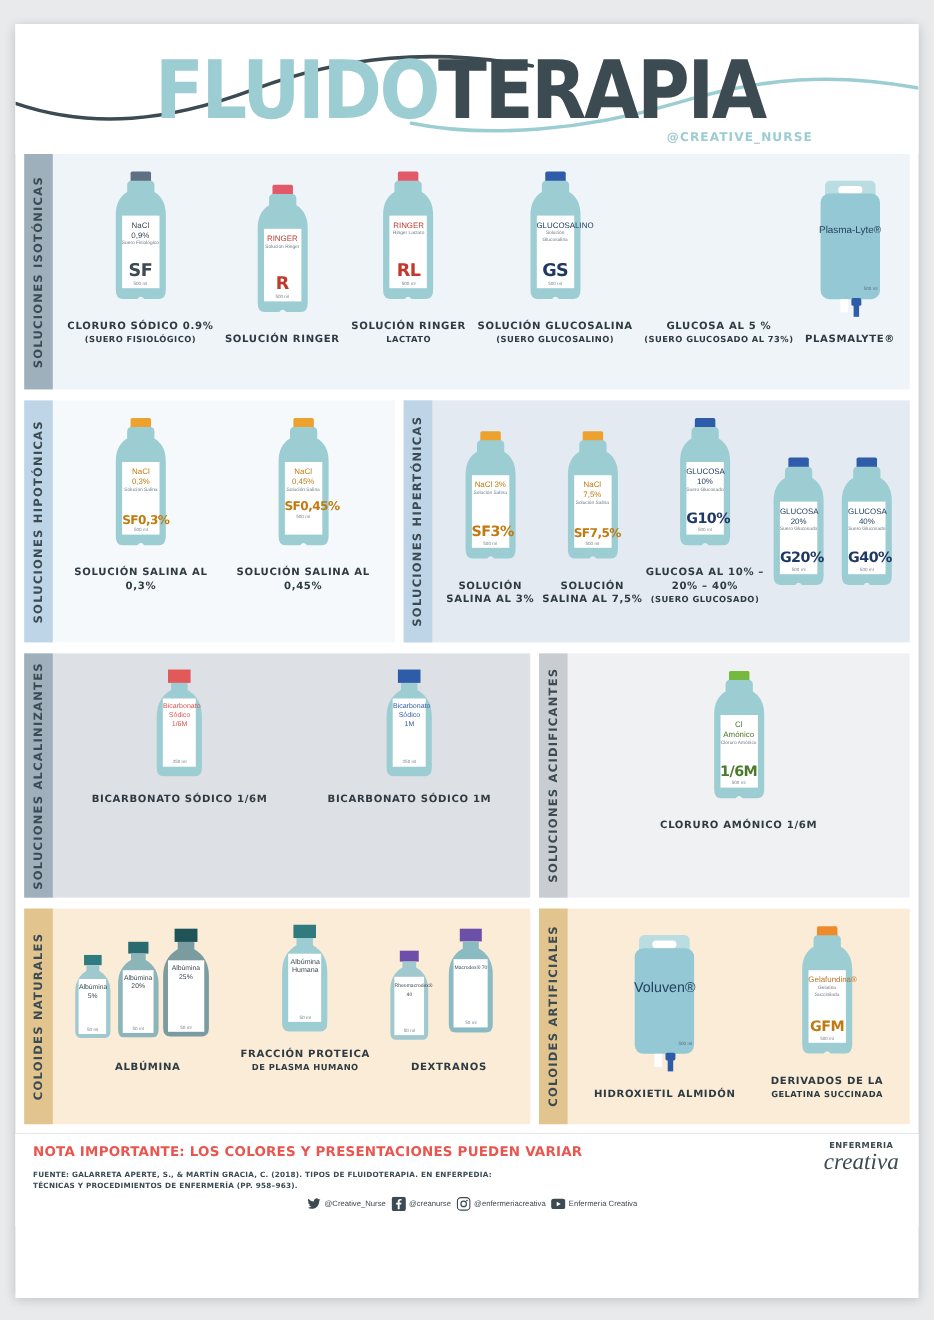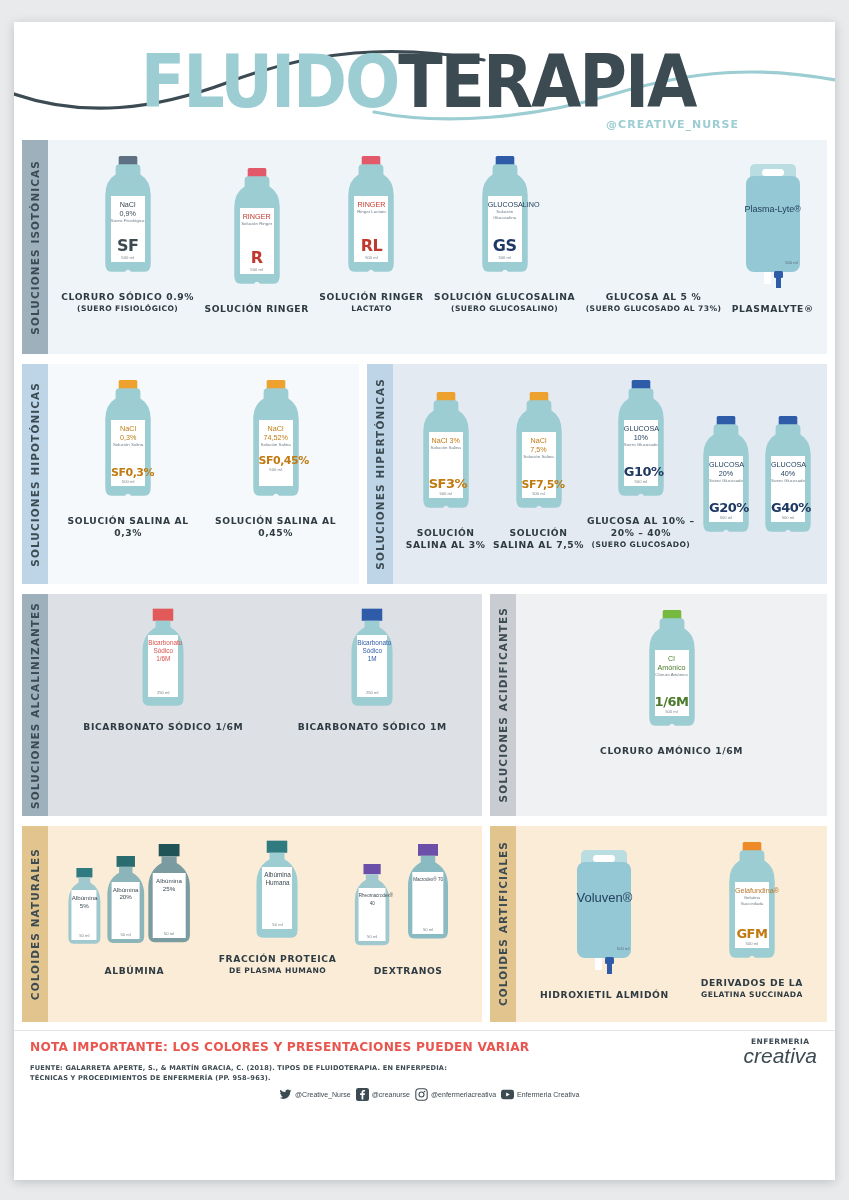--- a/index.html
+++ b/index.html
@@ -105,21 +105,21 @@
   .social { display: flex; align-items: center; gap: 3px; }
   .social .glyph {
     width: 13px; height: 13px; display:flex; align-items:center; justify-content:center;
     color:#3c4a52;
   }
   .social .txt {
     font-family: "Liberation Sans", sans-serif; font-size: 7px; color: #3c4a52;
   }
   .brand { position:absolute; right: 18px; top: 6px; text-align:center; }
   .brand .b1 { font-family:"DejaVu Sans",sans-serif; font-weight:800; font-size:7.5px; color:#3c4a52; letter-spacing:0.4px;}
-  .brand .b2 { font-family:Liberation Sans, sans-serif; font-style:italic; font-size:21px; color:#3c4a52; line-height:20px; }
+  .brand .b2 { font-family:Liberation Serif, serif; font-style:italic; font-size:21px; color:#3c4a52; line-height:20px; }
   .divider { height: 1px; background: #e3e6e8; }
 </style>
 </head>
 <body>
 
 <div class="poster">
 
   <div class="header">
     <svg class="wave-svg" viewBox="0 0 821 118">
       <path d="M0,72 C70,96 140,88 215,60 C300,28 380,22 470,38" fill="none" stroke="#3c4a52" stroke-width="3.2" stroke-linecap="round"></path>
@@ -288,21 +288,21 @@
   </div>
   <div class="item">
     <div class="bottle" style="width:62px;height:128px">
       
   <svg width="62" height="128" viewBox="0 0 60 120">
     <rect x="21" y="0" width="18" height="10" rx="1.5" fill="#eda12e"></rect>
     <path d="M18 12 Q18 8 22 8 L38 8 Q42 8 42 12 L42 18 Q52 24 52 38 L52 104 Q52 112 46 112 L33 112 Q30 108 27 112 L14 112 Q8 112 8 104 L8 38 Q8 24 18 18 Z" fill="#9ccdd2"></path>
   </svg>
       <div class="label" style="width:34px;height:66px;left:50%;transform:translateX(-50%);top:42px">
 
-      <div class="lab-main" style="color:#c07a10">NaCl 74,52%</div>
+      <div class="lab-main" style="color:#c07a10">NaCl 0,45%</div>
       <div class="lab-sub">Solución Salina</div>
         <div style="margin-top:auto;padding-bottom:14px">
 
       <div class="lab-big" style="color:#c07a10;font-size:11px">SF0,45%</div>
           <div class="lab-vol">500 ml</div>
         </div>
       </div>
     </div>
     <div class="caption">
       SOLUCIÓN SALINA AL 0,45%

